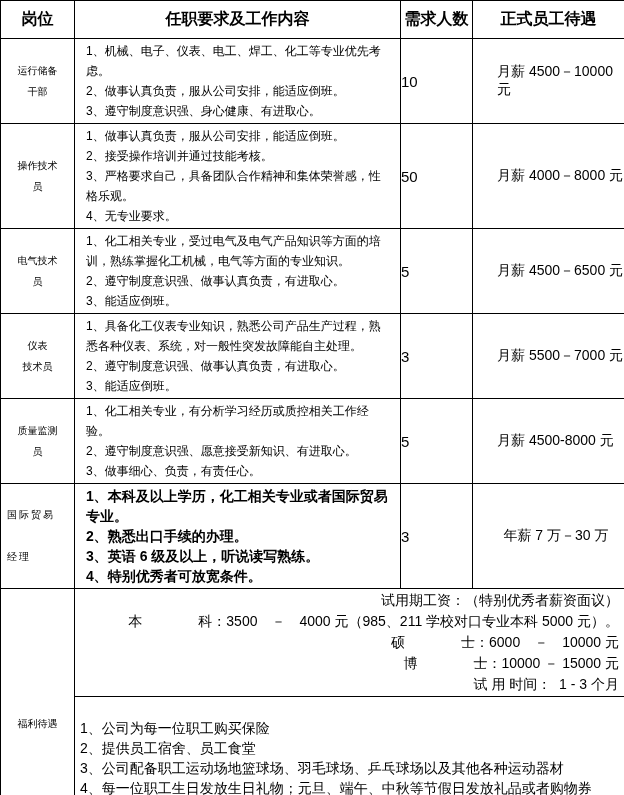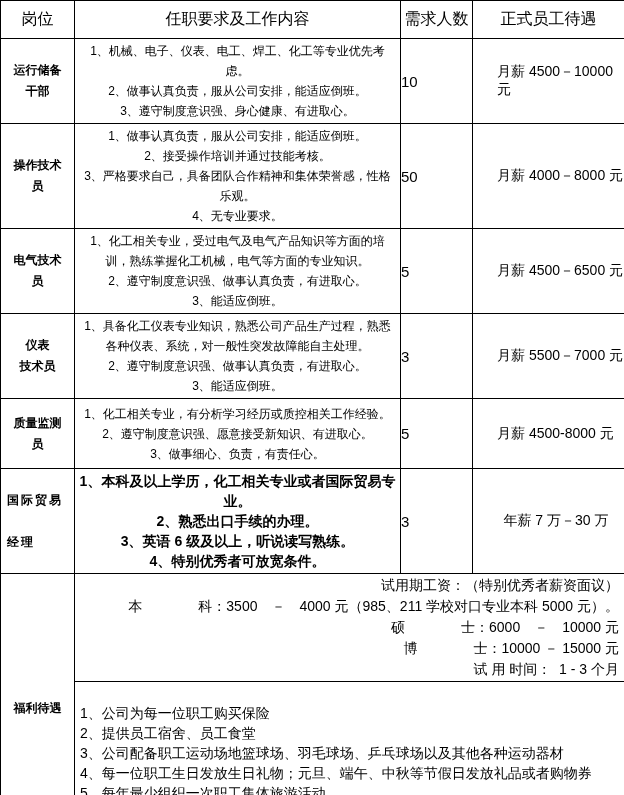--- a/index.html
+++ b/index.html
@@ -23,42 +23,41 @@
     background: #ffffff;
   }
   table.jobs-table th,
   table.jobs-table td {
     border: 1px solid #000000;
     overflow: hidden;
     vertical-align: middle;
   }
   th.hdr {
     font-size: 16px;
-    font-weight: normal;
+    font-weight: bold;
     text-align: center;
     white-space: pre-wrap;
   }
   td.title {
-    font-size: 12px;
+    font-size: 10px;
     text-align: center;
     line-height: 21px;
     white-space: pre-wrap;
-    font-weight: bold;
   }
   td.title-intl {
     text-align: left;
     padding-left: 6px;
     line-height: 42px;
     letter-spacing: 2px;
   }
   td.req {
     font-size: 12px;
     line-height: 20px;
-    padding: 2px 4px;
-    text-align: center;
+    padding: 2px 11px;
+    text-align: left;
     white-space: pre-wrap;
     word-break: break-all;
     margin-left: 22px;
   }
   td.req14 { font-size: 14px; font-weight: bold; }
   td.num {
     font-size: 15px;
     text-align: left;
   }
   td.salary {

